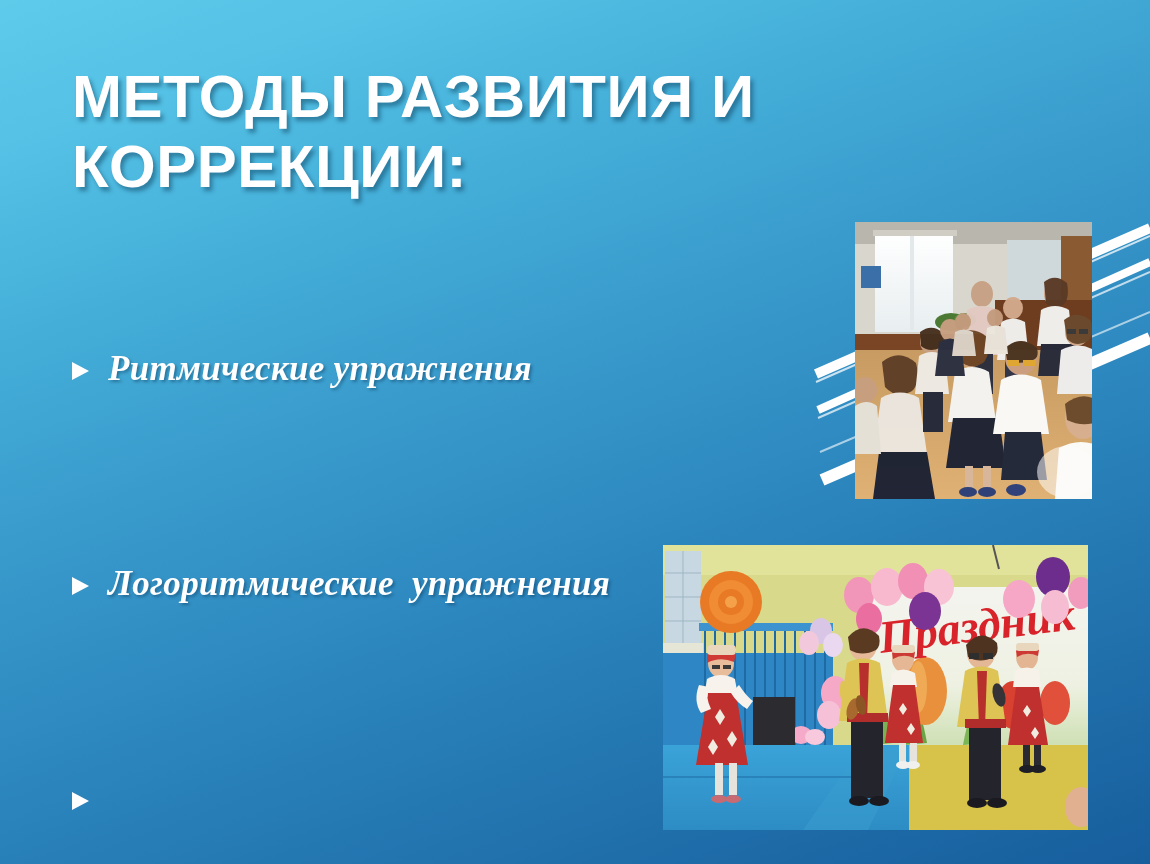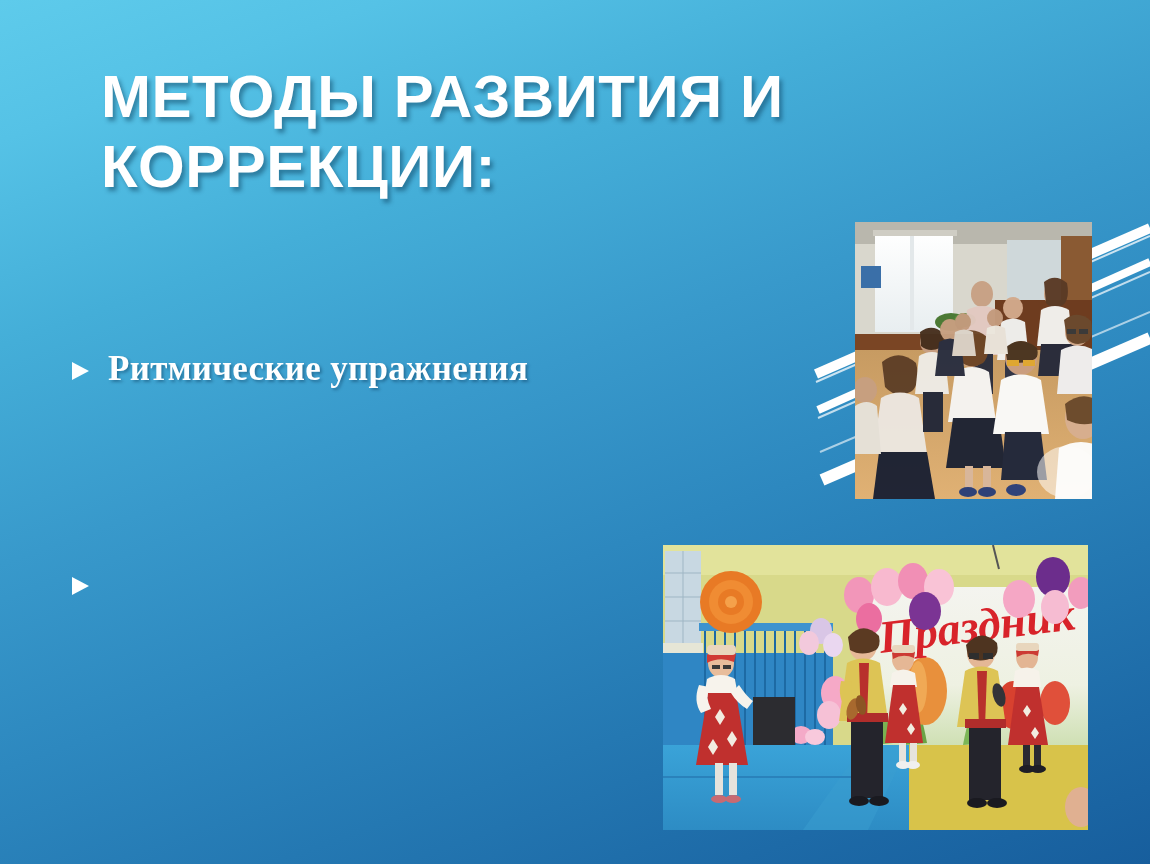--- a/index.html
+++ b/index.html
@@ -43,21 +43,20 @@
     width: 800px;
     color: #ffffff;
     font-size: 60px;
     font-weight: bold;
     line-height: 1.17;
     letter-spacing: 0.5px;
     text-transform: uppercase;
     text-shadow: 3px 4px 4px rgba(0, 42, 72, 0.42);
     font-family: "Liberation Sans", sans-serif;
     font-stretch: condensed;
-    margin-left: 29px;
   }
 
   
   .bullets {
     position: absolute;
     left: 0;
     top: 262px;
     width: 700px;
     z-index: 2;
   }
@@ -80,20 +79,21 @@
   .bullet-marker svg { display: block; }
   .bullet-text {
     color: #ffffff;
     font-family: "Liberation Serif", "DejaVu Serif", serif;
     font-weight: bold;
     font-size: 35px;
     line-height: 1.1;
     letter-spacing: 0.3px;
     text-shadow: 2px 2px 3px rgba(0, 40, 70, 0.38);
     white-space: pre;
+    font-style: italic;
   }
 
   
   .photo {
     position: absolute;
     overflow: hidden;
     z-index: 3;
   }
   .photo-top {
     left: 855px;
@@ -131,20 +131,28 @@
 
     <div class="bullet">
       <span class="bullet-marker">
         <svg width="24" height="24" viewBox="0 0 24 24" aria-hidden="true">
           <polygon points="4,3 21,12 4,21" fill="#ffffff"></polygon>
         </svg>
       </span>
       <span class="bullet-text">Ритмические упражнения</span>
     </div>
 
+    <div class="bullet">
+      <span class="bullet-marker">
+        <svg width="24" height="24" viewBox="0 0 24 24" aria-hidden="true">
+          <polygon points="4,3 21,12 4,21" fill="#ffffff"></polygon>
+        </svg>
+      </span>
+      <span class="bullet-text">Логоритмические  упражнения</span>
+    </div>
 
     <div class="bullet">
       <span class="bullet-marker">
         <svg width="24" height="24" viewBox="0 0 24 24" aria-hidden="true">
           <polygon points="4,3 21,12 4,21" fill="#ffffff"></polygon>
         </svg>
       </span>
     </div>
 
   </div>

